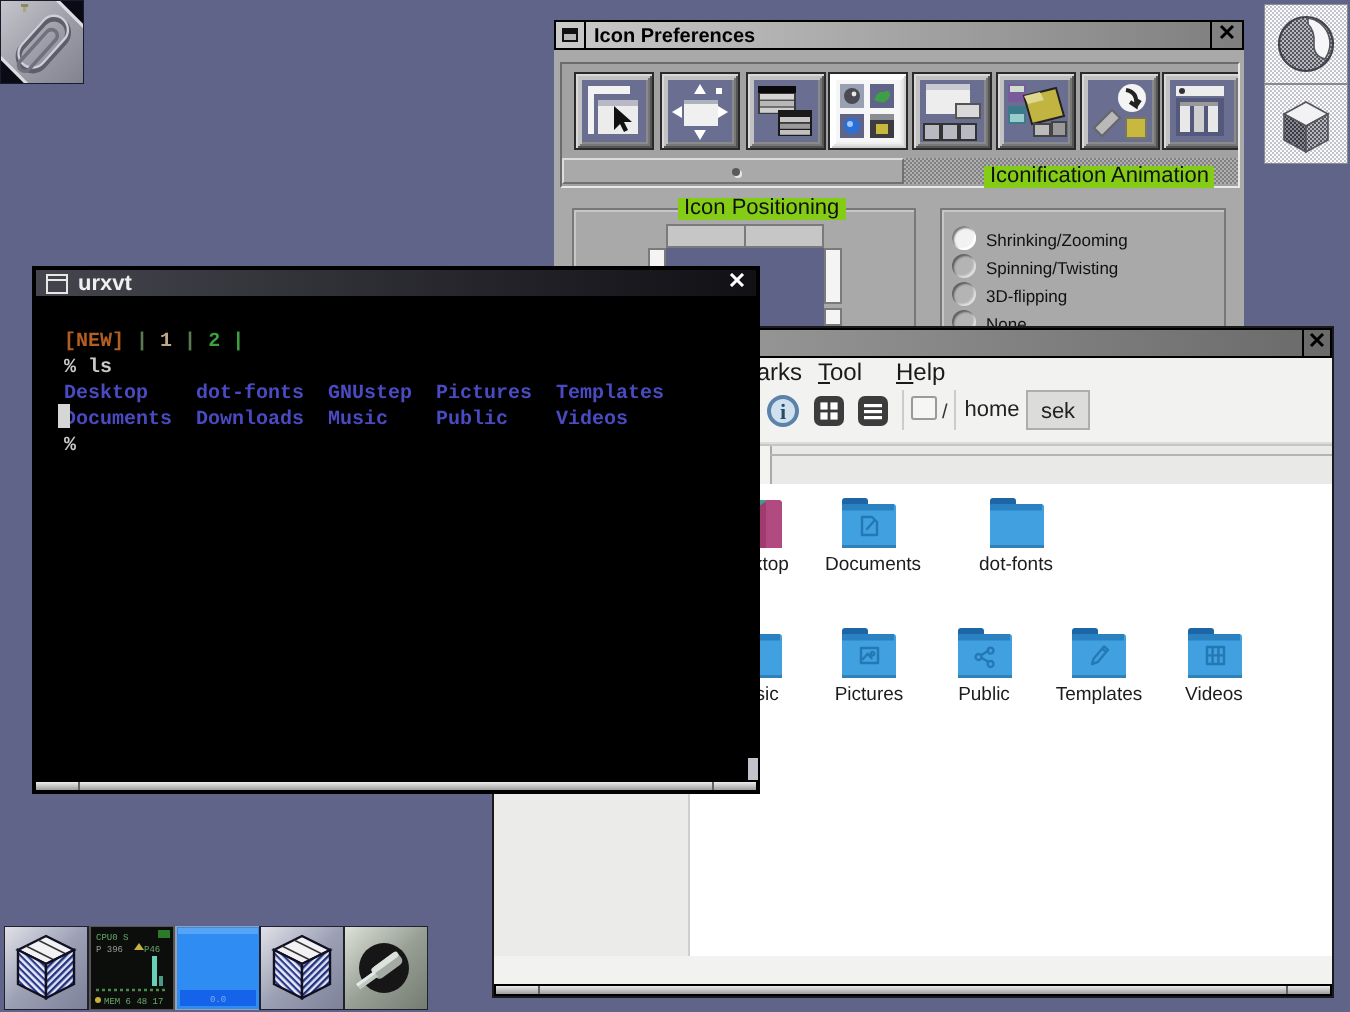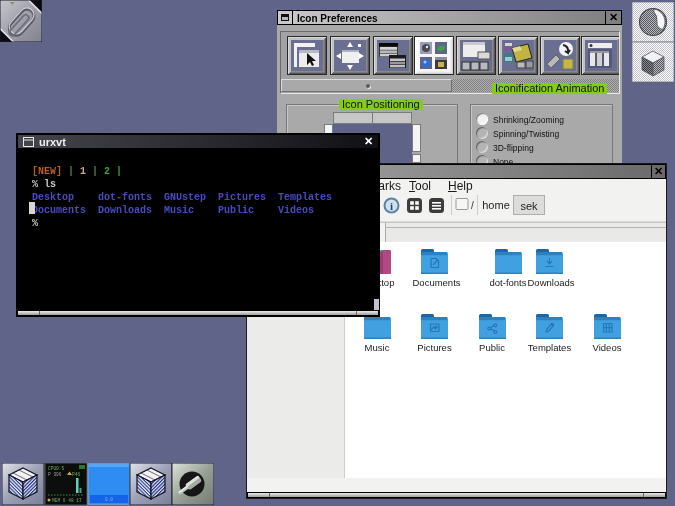--- a/index.html
+++ b/index.html
@@ -14,21 +14,21 @@
   .wm-resize .n1,.wm-resize .n2{position:absolute;top:0;bottom:0;width:1px;background:#636363;}
   .wm-resize .n1{left:21px;} .wm-resize .n2{right:21px;}
   
   #wprefs{left:277px;top:10px;width:345px;height:165px;background:#a9a9a9;}
   #wprefs .wm-title{background:linear-gradient(90deg,#cacaca,#7e7e7e);}
   
   #fm{left:246px;top:163px;width:421px;height:336px;background:#f2f2f0;
       border:1px solid #1a1a1a;box-sizing:border-box;}
   #fm .wm-title{background:linear-gradient(90deg,#a8a8a8,#6a6a6a);}
   
-  #term{left:16px;top:133px;width:364px;height:184px;background:#000;
+  #term{left:16px;top:133px;width:364px;height:264px;background:#000;
         border:1px solid #000;box-sizing:border-box;}
   #term .wm-title{background:linear-gradient(90deg,#45454d,#101015);}
   pre{margin:16px;font-family:"Liberation Mono",monospace;font-size:10px;line-height:13px;font-weight:bold;}
   .wpbtn{position:absolute;width:40px;height:39px;box-sizing:border-box;
     border:1px solid #2a2a2a;background:#6a6f92;
     box-shadow:inset 1px 1px 0 #d8d8d8,inset -1px -1px 0 #555,inset 2px 2px 0 #c2c2c2,inset -2px -2px 0 #777,inset 3px 3px 0 #c2c2c2,inset -3px -3px 0 #8a8a8a;}
   .wpbtn svg{position:absolute;left:3px;top:3px;}
   .wpsel{background:#f6f6f6;box-shadow:inset 1px 1px 0 #fff,inset -1px -1px 0 #cfcfcf,inset 2px 2px 0 #fff,inset -2px -2px 0 #e4e4e4,inset 3px 3px 0 #fff,inset -3px -3px 0 #efefef;}
   .gbox{border:1px solid #787878;box-shadow:inset 1px 1px 0 #c6c6c6;}
   .glab{position:absolute;font-size:11px;color:#111;background:#84cc16;padding:0 3px;height:11px;line-height:11px;}
@@ -270,27 +270,20 @@
             <path class="gly" d="M11,10.5 h5 l2.5,2.5 v6.5 h-7.5 z M13.5,16.5 l4,-4.5"></path>
           </svg>
         <div class="flab">Documents</div>
       </div>
       <div class="fitem" style="left:125px;top:6px;margin-left:16px;">
         <svg width="29" height="27">
             <use href="#fold"></use>
           </svg>
         <div class="flab">dot-fonts</div>
       </div>
-      <div class="fitem" style="left:182.5px;top:6px;">
-        <svg width="29" height="27">
-            <use href="#fold"></use>
-            <path class="gly" d="M14.5,10.5 v5 M12.3,13.3 l2.2,2.5 2.2,-2.5 M11,18.5 h7"></path>
-          </svg>
-        <div class="flab">Downloads</div>
-      </div>
 
       <div class="fitem" style="left:10px;top:71px;">
         <svg width="29" height="27">
             <use href="#fold"></use>
           </svg>
         <div class="flab">Music</div>
       </div>
       <div class="fitem" style="left:67.5px;top:71px;">
         <svg width="29" height="27">
             <use href="#fold"></use>

